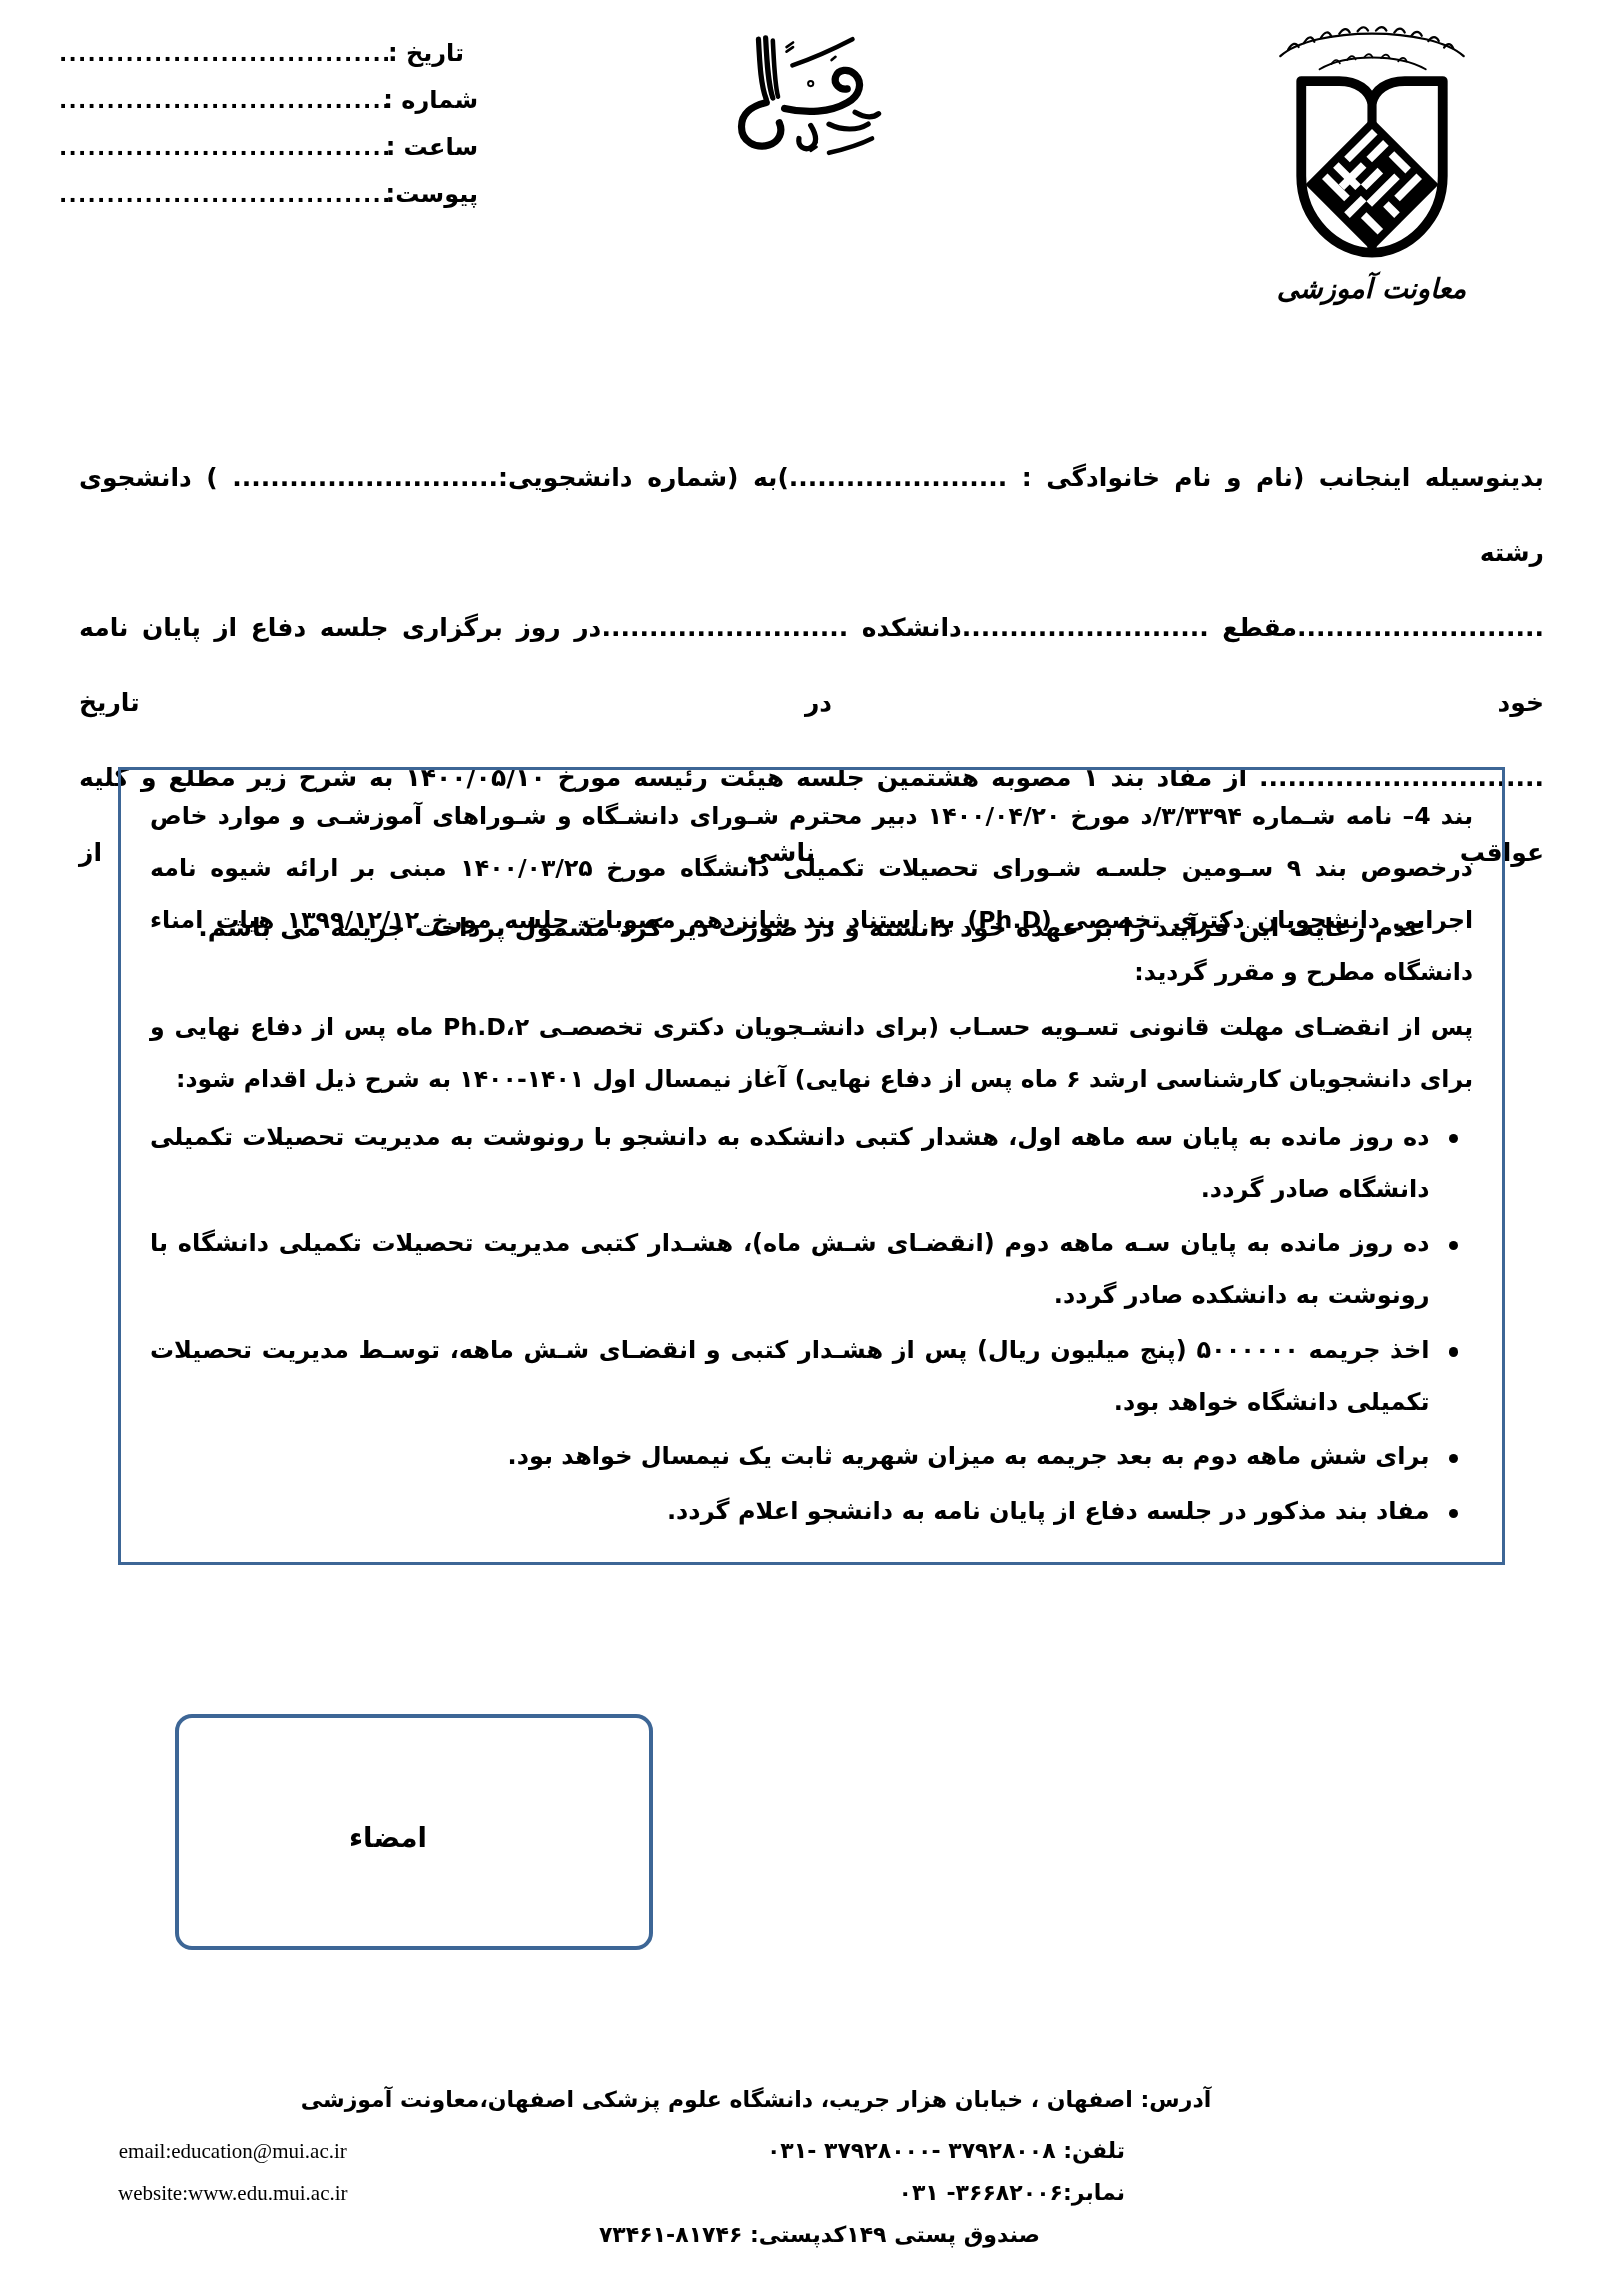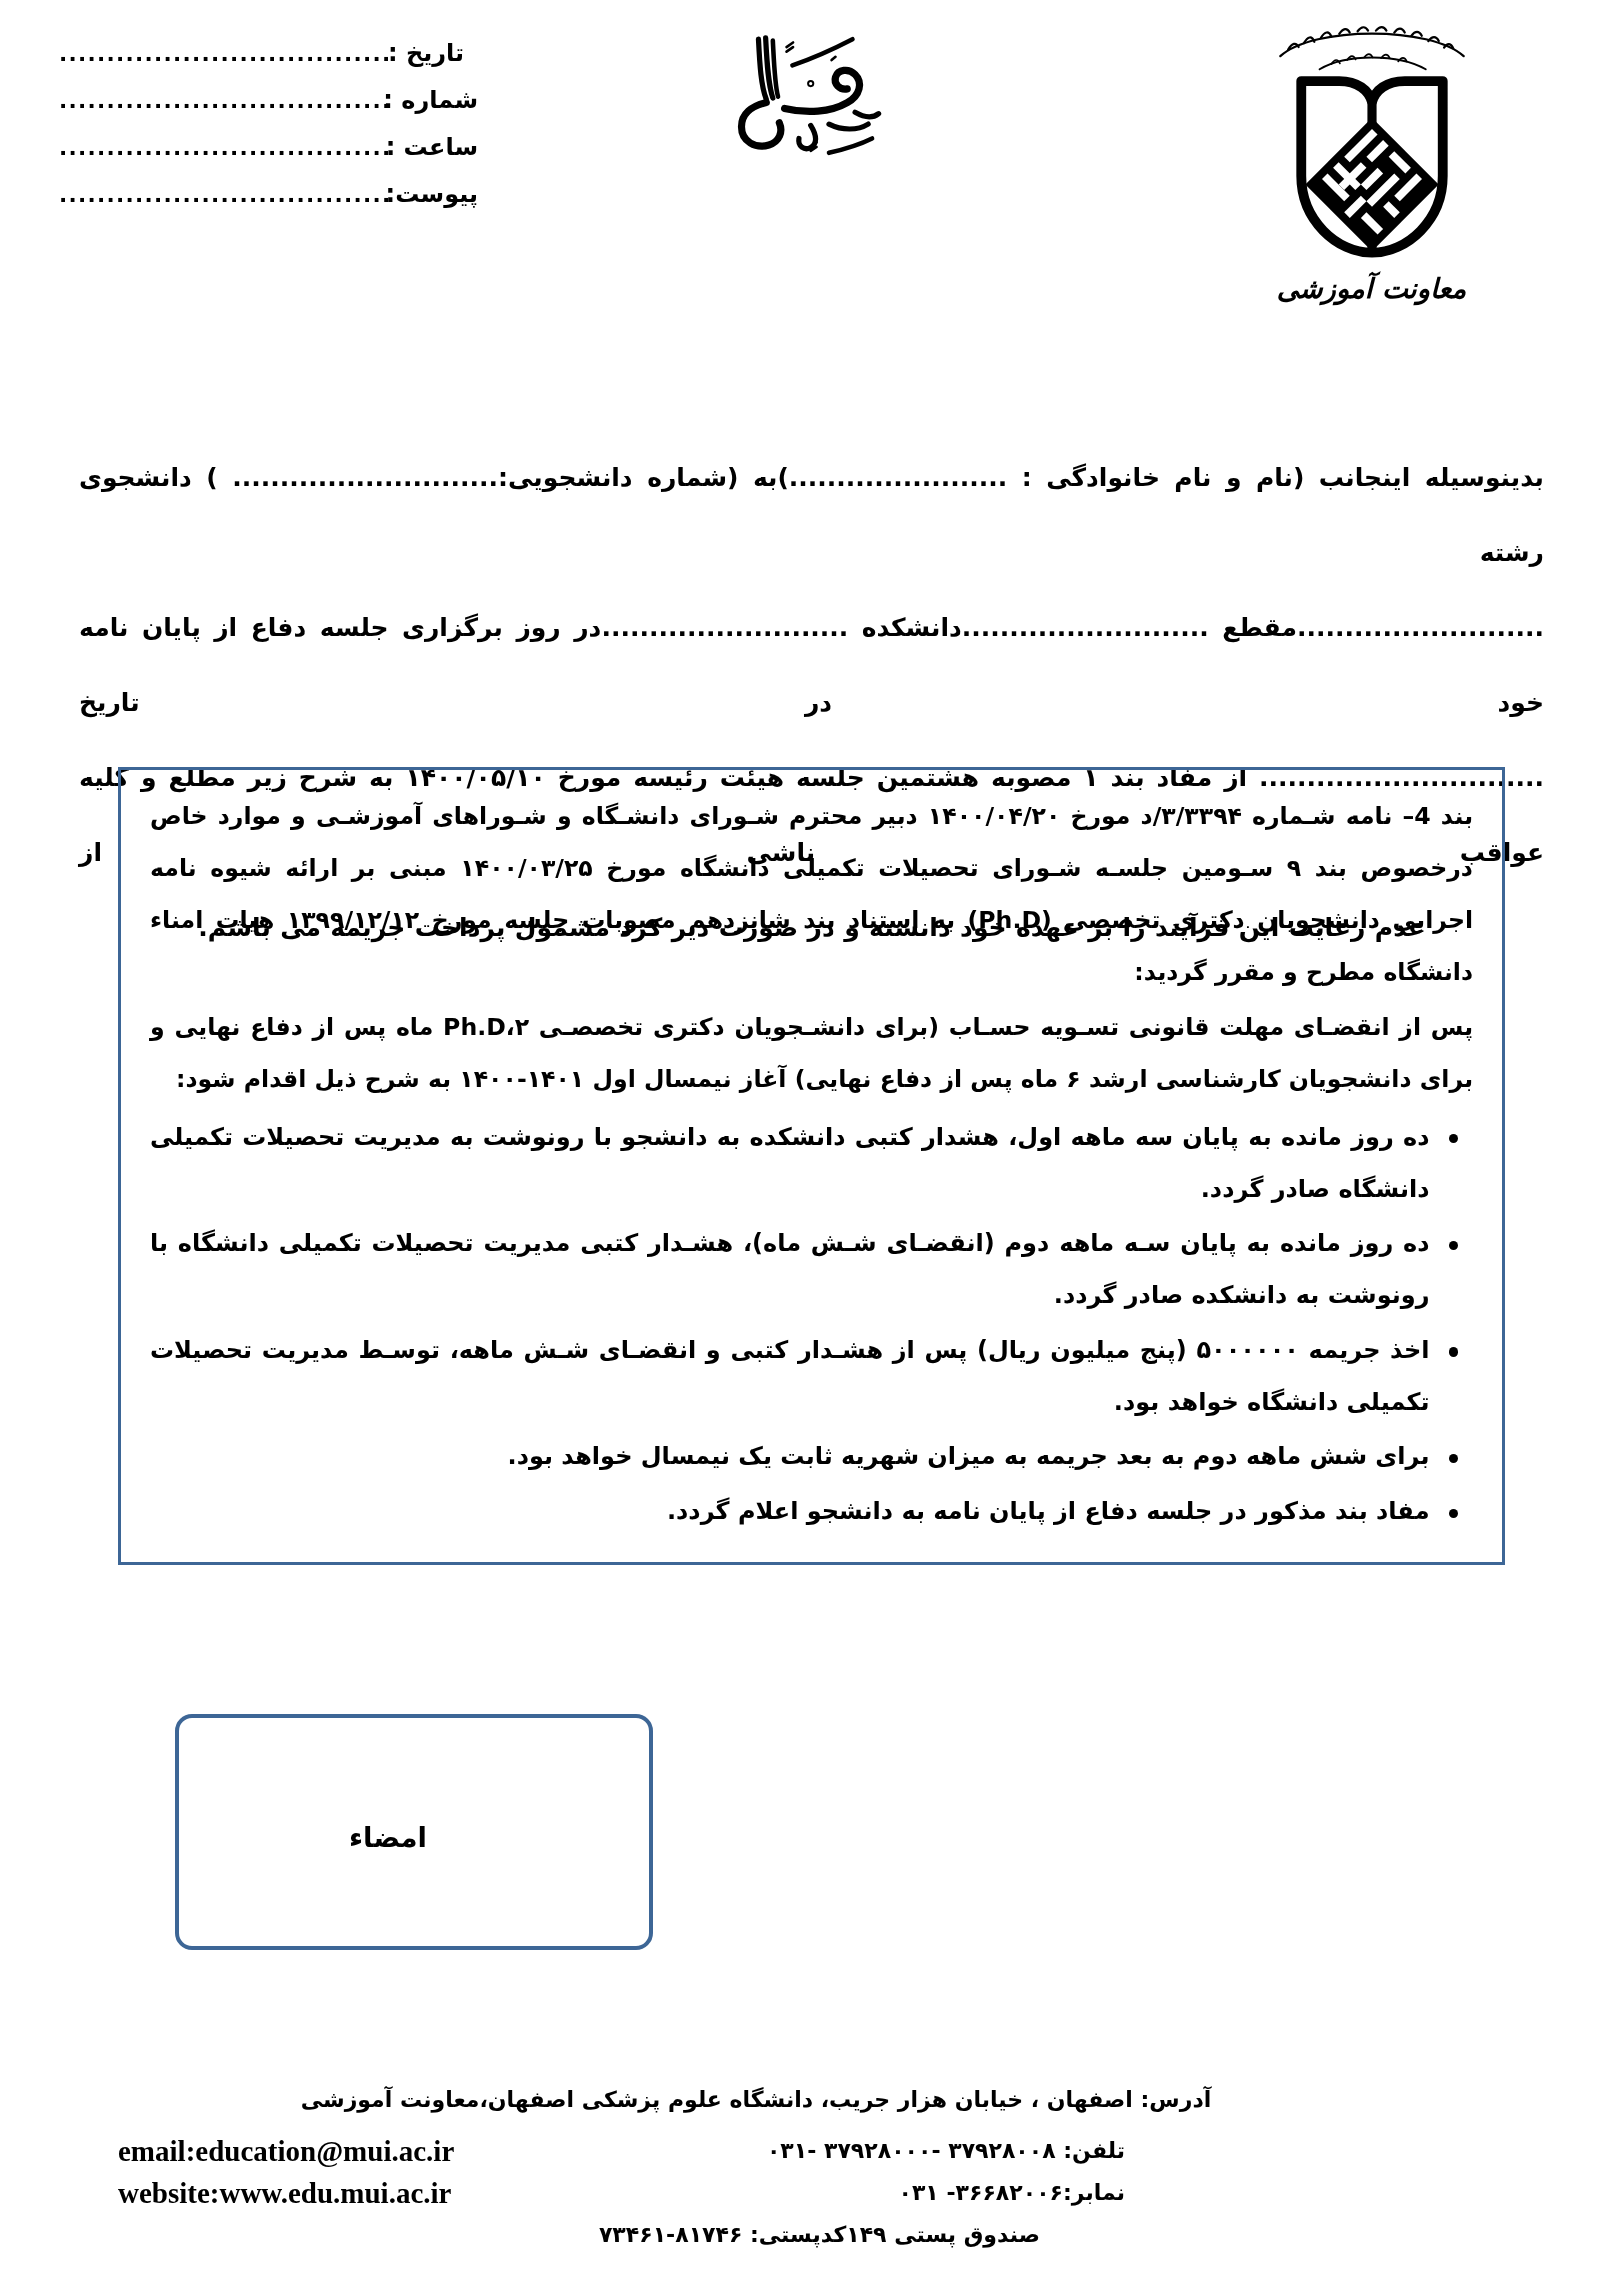--- a/index.html
+++ b/index.html
@@ -204,24 +204,24 @@
     text-align: right;
     font-size: 22px;
     font-weight: bold;
     line-height: 42px;
     padding-right: 419px;
   }
   .footer-right .frow { white-space: nowrap; }
   .footer-right .pobox { display: inline-block; padding-right: 85px; }
   .footer-left {
     direction: ltr;
-    text-align: left;
+    text-align: center;
     font-family: "Liberation Serif", "DejaVu Serif", serif;
-    font-size: 29px;
-    font-weight: bold;
+    font-size: 21px;
+    font-weight: normal;
     line-height: 42px;
     padding-left: 39px;
   }
 </style>
 </head>
 <body>
 
 <div class="page">
 
   <div class="header">

